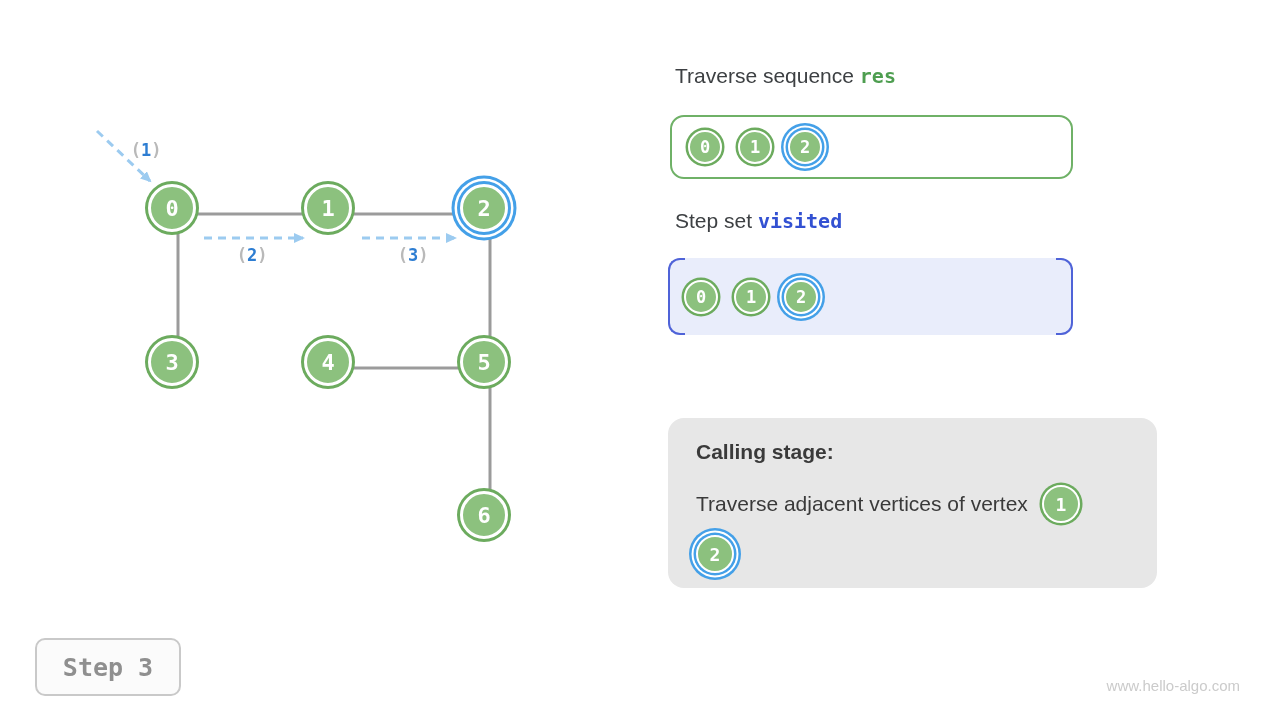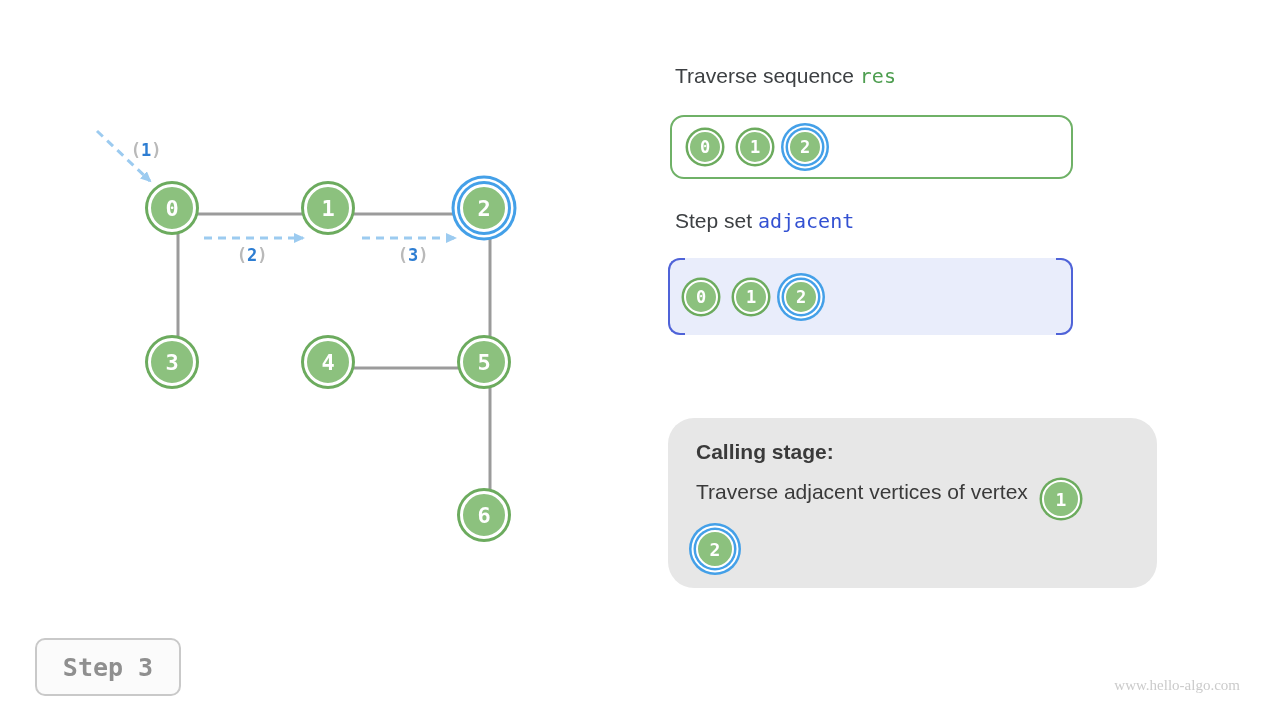--- a/index.html
+++ b/index.html
@@ -30,21 +30,21 @@
     white-space:nowrap;
   }
   .steplabel .paren { color:#b9b9b9; }
   .steplabel .num  { color:#2d7dd2; }
 
   
   .panel-title {
     position:absolute; font-size:21px; color:#3d4043; z-index:2; white-space:nowrap;
   }
   .panel-title .code {
-    font-family:"DejaVu Sans Mono", monospace; font-weight:400; font-size:20px;
+    font-family:"DejaVu Sans Mono", monospace; font-weight:700; font-size:20px;
   }
   .code.green { color:#4e9e50; }
   .code.blue  { color:#3351d2; }
 
   .chips-row { display:flex; align-items:center; height:100%; padding-left:16px; gap:16px; }
   .chip {
     width:34px; height:34px; border-radius:50%; flex:0 0 auto;
     background:#8cc17e; border:2px solid #fff;
     box-shadow:0 0 0 2.5px #6cab5e;
     display:flex; align-items:center; justify-content:center;
@@ -68,39 +68,39 @@
     left:0; border:2.5px solid #4f63d8; border-right:none;
     border-radius:12px 0 0 12px;
   }
   .visited-box::after {
     right:0; border:2.5px solid #4f63d8; border-left:none;
     border-radius:0 12px 12px 0;
   }
 
   .calling-box {
     position:absolute; left:668px; top:418px; width:489px; height:170px;
-    background:#e7e7e7; border-radius:26px; z-index:1;
+    background:#e7e7e7; border-radius:16px; z-index:1;
     padding:22px 28px; font-size:21px; color:#3a3a3a;
   }
   .calling-title { font-weight:700; font-size:21px; }
-  .calling-row { display:flex; gap:14px; margin-top:16px; height:48px; }
+  .calling-row { display:flex; align-items:center; gap:14px; margin-top:16px; height:48px; }
   .calling-row .chip { width:38px; height:38px; font-size:18px; }
   .calling-row.second { margin-top:2px; }
 
   
   .step-badge {
     position:absolute; left:35px; top:638px; width:146px; height:58px;
     background:#fbfbfb; border:2px solid #c9c9c9; border-radius:10px;
     display:flex; align-items:center; justify-content:center;
     font-family:"DejaVu Sans Mono", monospace; font-size:25px; font-weight:700;
     color:#8f8f8f; z-index:1;
   }
   .watermark {
     position:absolute; right:40px; top:677px;
-    font-family:Liberation Serif, serif; font-size:15px; color:#cbcbcb; z-index:1;
+    font-family:Liberation Sans, sans-serif; font-size:15px; color:#cbcbcb; z-index:1;
   }
 </style>
 </head>
 <body>
 
 <div class="stage">
 
   <svg class="graph-svg" width="1280" height="720" viewBox="0 0 1280 720">
     <defs>
       <marker id="arrowhead" markerUnits="userSpaceOnUse" markerWidth="13" markerHeight="13" refX="9" refY="5" orient="auto">
@@ -145,21 +145,21 @@
   </div>
   <div class="res-box">
     <div class="chips-row">
       <div class="chip">0</div>
       <div class="chip">1</div>
       <div class="chip hl">2</div>
     </div>
   </div>
 
   <div class="panel-title" style="left:675px; top:209px;">
-    <span>Step set </span><span class="code blue">adjacent</span>
+    <span>Step set </span><span class="code blue">visited</span>
   </div>
   <div class="visited-box">
     <div class="chips-row">
       <div class="chip">0</div>
       <div class="chip">1</div>
       <div class="chip hl">2</div>
     </div>
   </div>
 
   <div class="calling-box">

